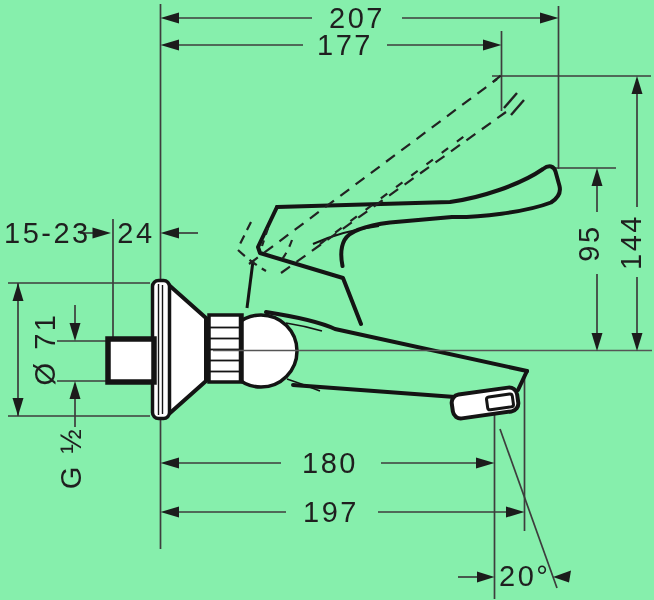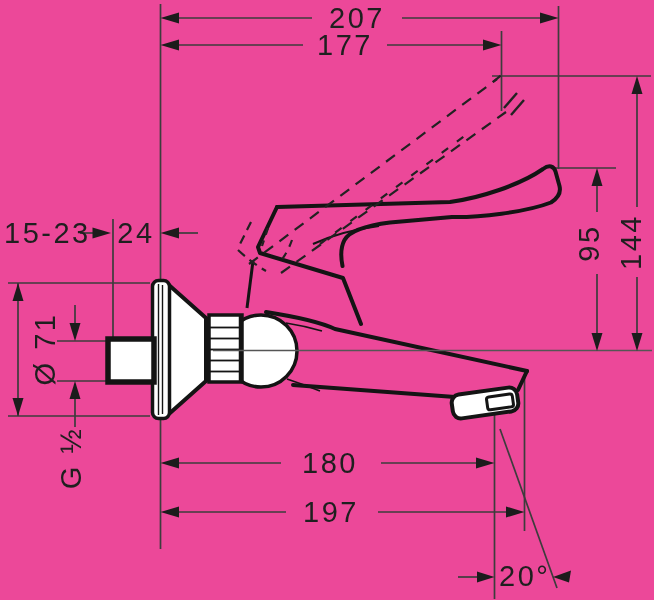--- a/index.html
+++ b/index.html
@@ -1,19 +1,19 @@
 <!DOCTYPE html>
 <html><head>
 <meta charset="utf-8">
 <style>
   html,body{margin:0;padding:0;background:#ffffff;}
   .canvas{
     position:relative;
     width:654px;height:600px;
-    background:#ec4899;
+    background:#86efac;
     font-family:"Liberation Sans", sans-serif;
     overflow:hidden;
   }
   svg{display:block;}
   text{
     font-family:"Liberation Sans", sans-serif;
     font-size:29px;
     font-weight:400;
     letter-spacing:2.5px;
     fill:#1f1f1f;

